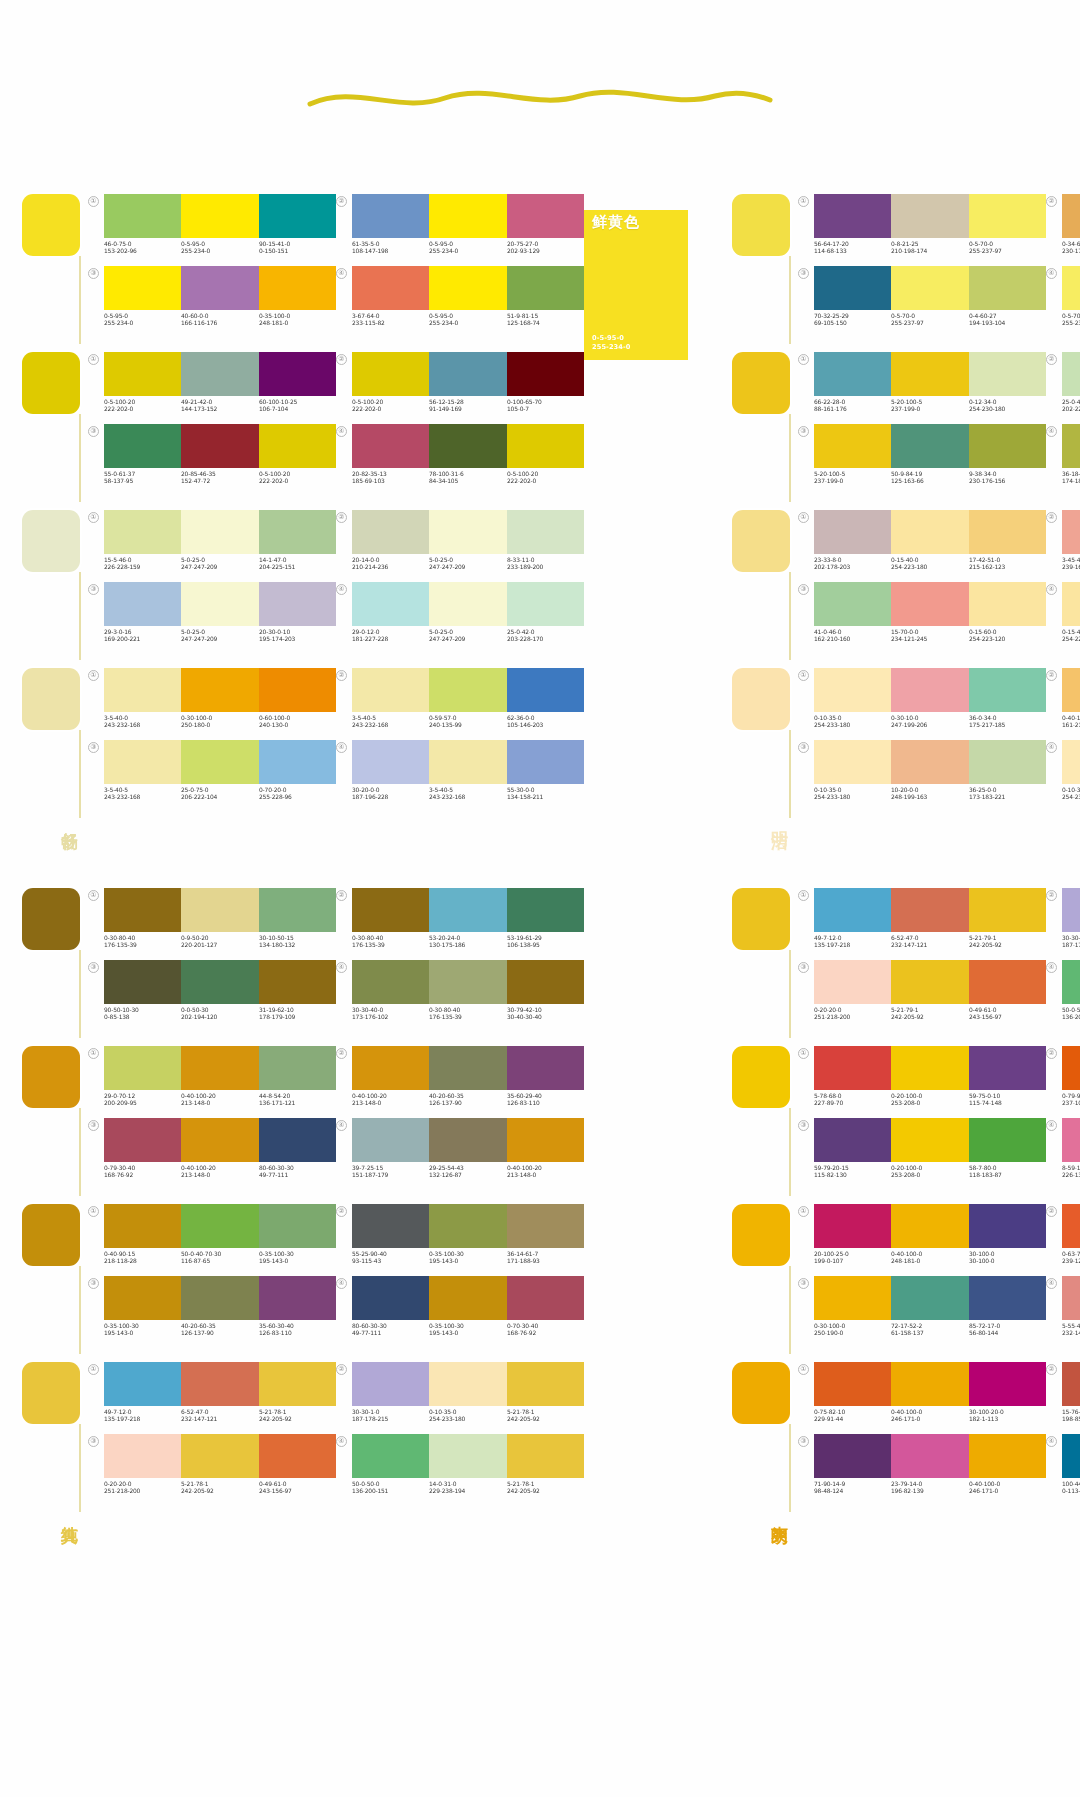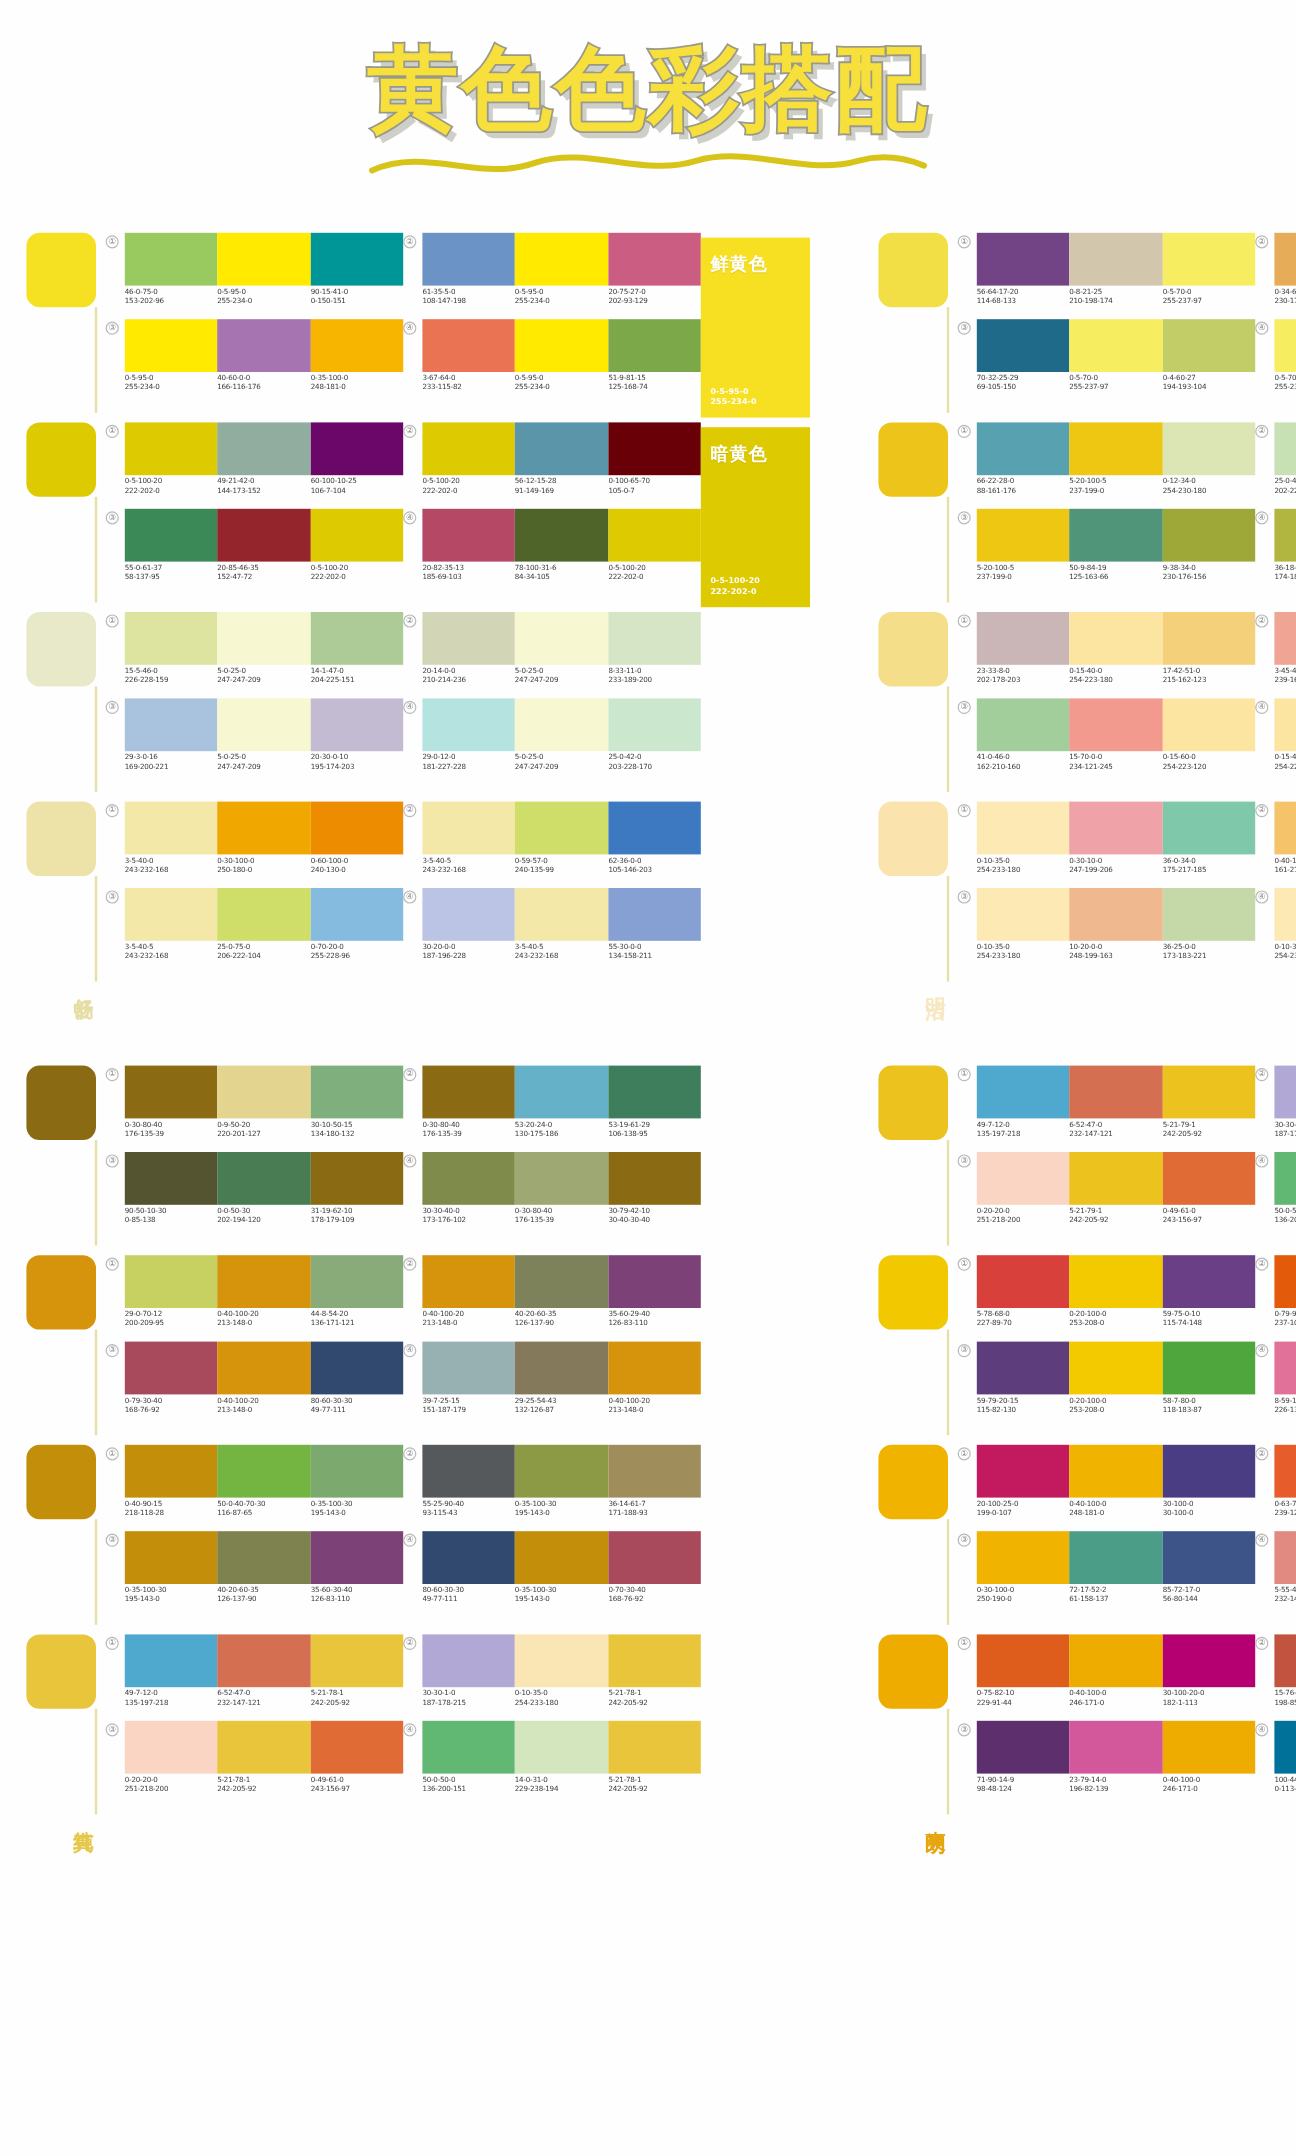--- a/index.html
+++ b/index.html
@@ -110,25 +110,25 @@
     line-height: 8px;
     color: #3a3a3a;
     font-family: "DejaVu Sans", sans-serif;
     letter-spacing: -0.2px;
     transform: scale(0.96);
     transform-origin: left top;
   }
 
   
   .name-panel {
-    width: 91px;
+    width: 104px;
     height: 150px;
-    margin-top: 8px;
+    margin-top: 20px;
     position: relative;
-    padding: 15px 8px;
+    padding: 4px 8px;
     color: #ffffff;
   }
   .name-panel .nm {
     font-size: 15px;
     font-weight: 800;
     letter-spacing: 1px;
     line-height: 1.1;
     text-shadow: 0 1px 1px rgba(0,0,0,.10);
   }
   .name-panel .np-codes {
@@ -138,21 +138,20 @@
     line-height: 9px;
     font-weight: 700;
     font-family: "DejaVu Sans", sans-serif;
     letter-spacing: 0.1px;
   }
 </style>
 </head>
 <body>
 
 <div class="title-wrap">
-  <div class="title">黄色色彩搭配</div>
   <svg class="title-underline" width="470" height="34" viewBox="0 0 470 34">
     <path d="M5,22 C50,2 95,32 140,16 C185,1 230,28 275,14 C320,1 365,27 410,14 C432,8 450,12 465,18" fill="none" stroke="#D8C419" stroke-width="5" stroke-linecap="round"></path>
   </svg>
 </div>
 
 <div class="section">
   <div class="grid2" id="sec0">
       <div>
         <div class="group">
           <div class="group-left">
@@ -291,24 +290,20 @@
                   <div style="background:#4E6429"></div>
                   <div style="background:#DECA00"></div>
                 </div>
                 <div class="codes">
                   <div>20-82-35-13<br>185-69-103</div>
                   <div>78-100-31-6<br>84-34-105</div>
                   <div>0-5-100-20<br>222-202-0</div>
                 </div>
               </div>
             </div>
-          </div>
-          <div class="name-panel" style="background: rgb(222, 202, 0); color: rgb(255, 255, 255);">
-            <div class="nm">暗黄色</div>
-            <div class="np-codes">0-5-100-20<br>222-202-0</div>
           </div>
         </div>
         <div class="group">
           <div class="group-left">
             <div class="group-chip" style="background:#E7E9C9"></div>
             <div class="group-stem"></div>
             <div class="group-vlabel" style="color:#E5E6C7">娴静</div>
           </div>
           <div class="combo-col">
             <div class="combo">

